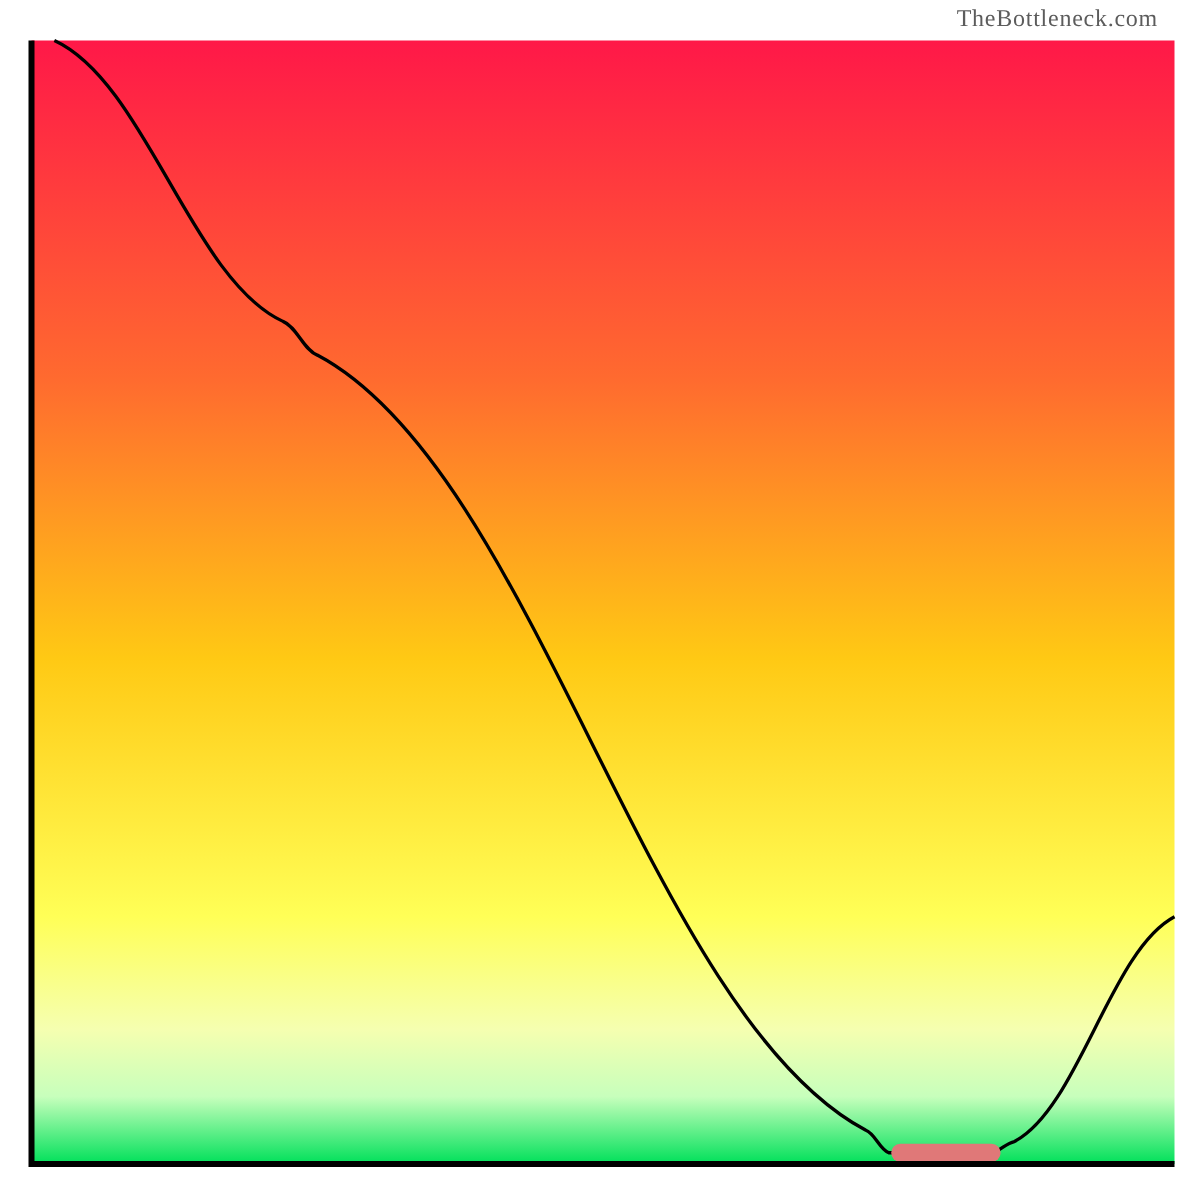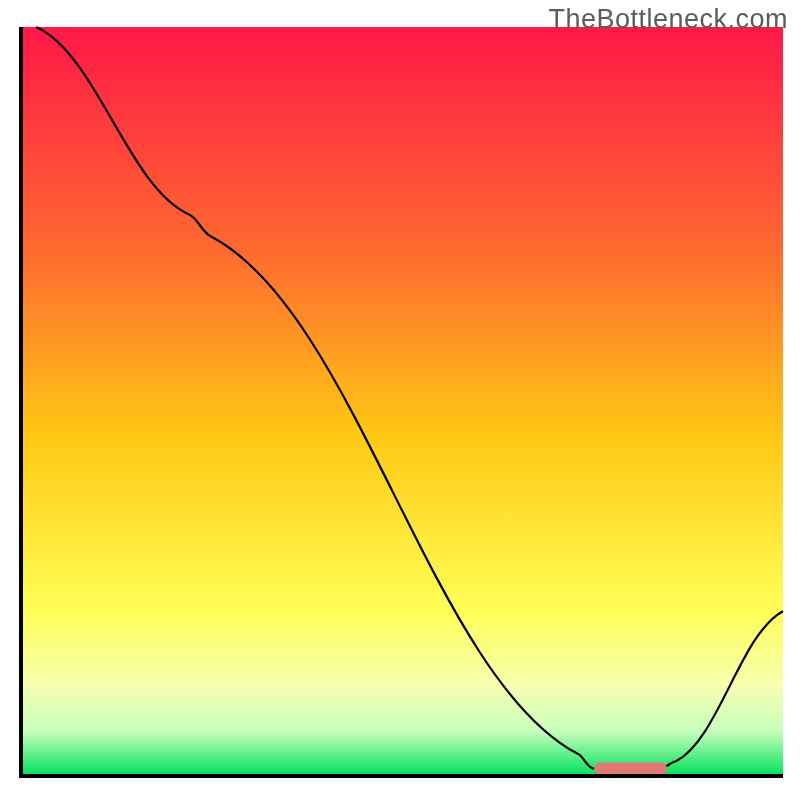--- a/index.html
+++ b/index.html
@@ -12,26 +12,27 @@
     overflow: hidden;
   }
   .container {
     position: relative;
     width: 800px;
     height: 800px;
   }
   .watermark {
     position: absolute;
     top: 4px;
-    right: 12px;
+    right: 28px;
     color: #5c5c5c;
-    font-size: 27px;
+    font-size: 16px;
     font-weight: 500;
     letter-spacing: 0.5px;
     z-index: 10;
+    font-family: Liberation Serif, serif;
   }
   svg.chart {
     display: block;
   }
 </style>
 </head>
 <body>
 
 <div class="container">
   <div class="watermark">TheBottleneck.com</div>

